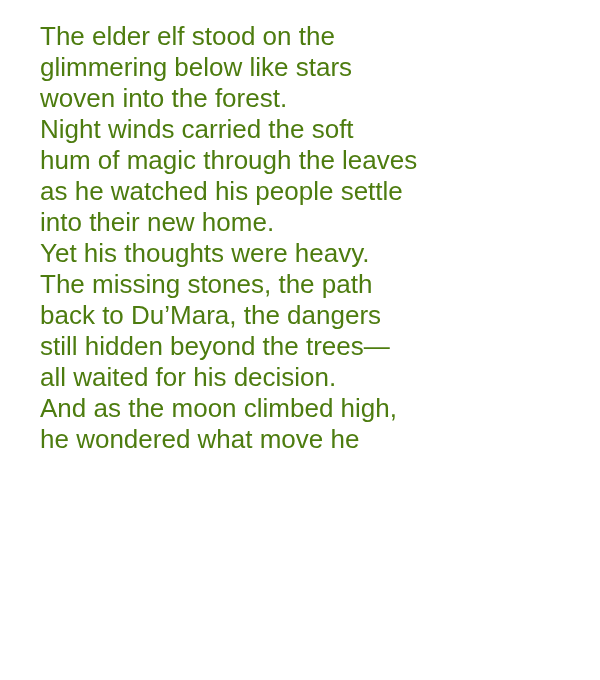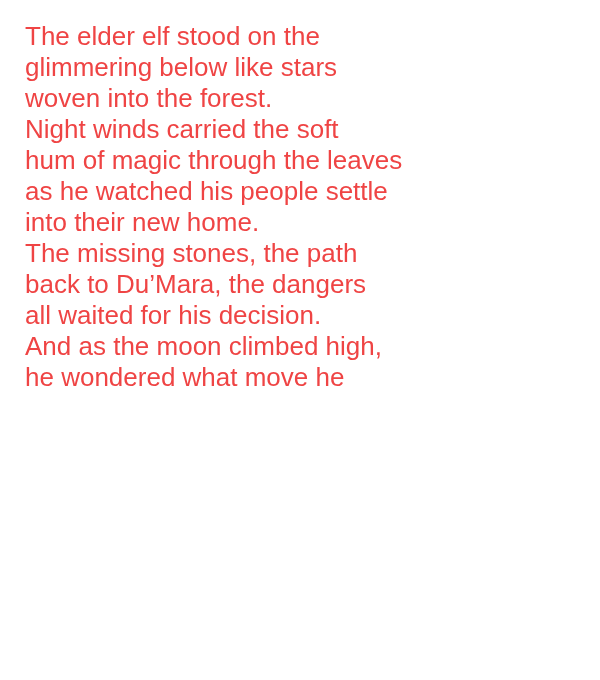--- a/index.html
+++ b/index.html
@@ -14,44 +14,46 @@
     font-family: "Liberation Sans", "DejaVu Sans", sans-serif;
   }
   .page {
     position: relative;
     width: 600px;
     height: 680px;
     background: #ffffff;
   }
   .text-block {
     position: absolute;
-    left: 25px;
+    left: 40px;
     top: 21px;
     font-size: 26px;
     line-height: 31px;
-    color: #ef4444;
+    color: #4d7c0f;
     letter-spacing: 0;
     font-weight: 400;
     white-space: nowrap;
   }
   .text-block .line {
     height: 31px;
   }
 </style>
 </head>
 <body>
 
 <div class="page">
   <div class="text-block">
       <div class="line">The elder elf stood on the</div>
       <div class="line">glimmering below like stars</div>
       <div class="line">woven into the forest.</div>
       <div class="line">Night winds carried the soft</div>
       <div class="line">hum of magic through the leaves</div>
       <div class="line">as he watched his people settle</div>
       <div class="line">into their new home.</div>
+      <div class="line">Yet his thoughts were heavy.</div>
       <div class="line">The missing stones, the path</div>
       <div class="line">back to Du’Mara, the dangers</div>
+      <div class="line">still hidden beyond the trees—</div>
       <div class="line">all waited for his decision.</div>
       <div class="line">And as the moon climbed high,</div>
       <div class="line">he wondered what move he</div>
     </div>
 </div>
 
 </body></html>

